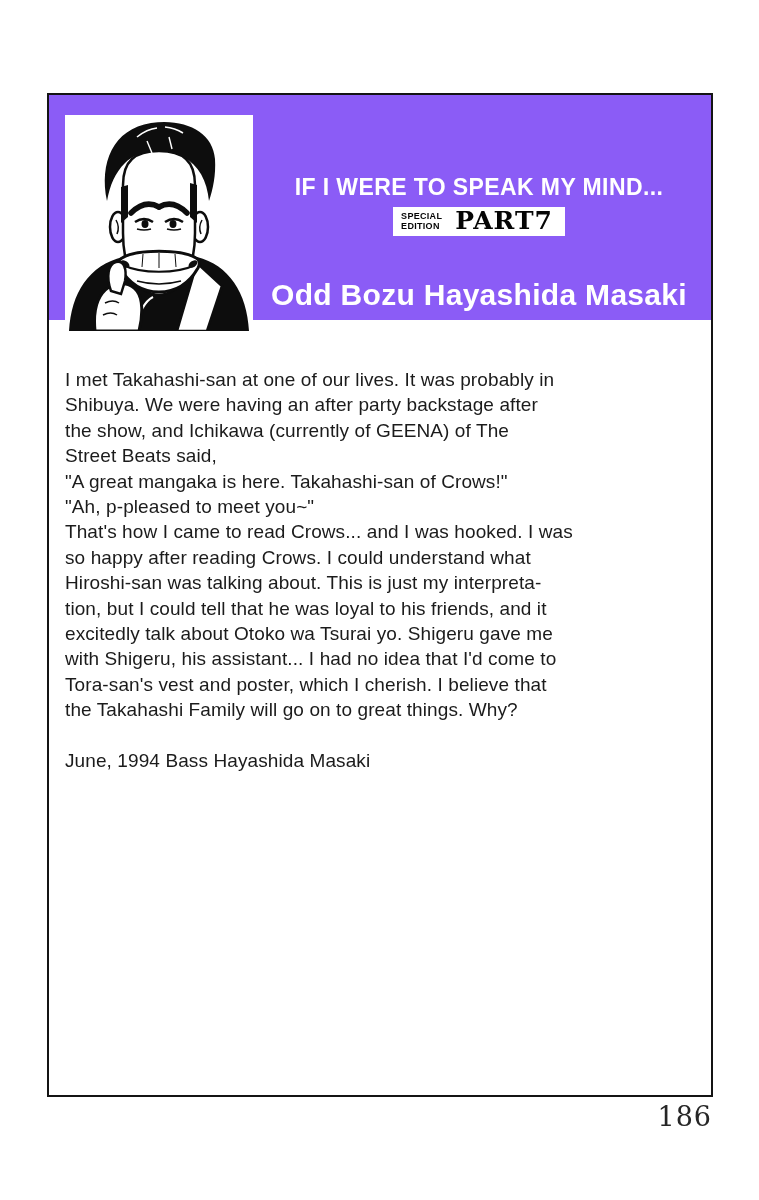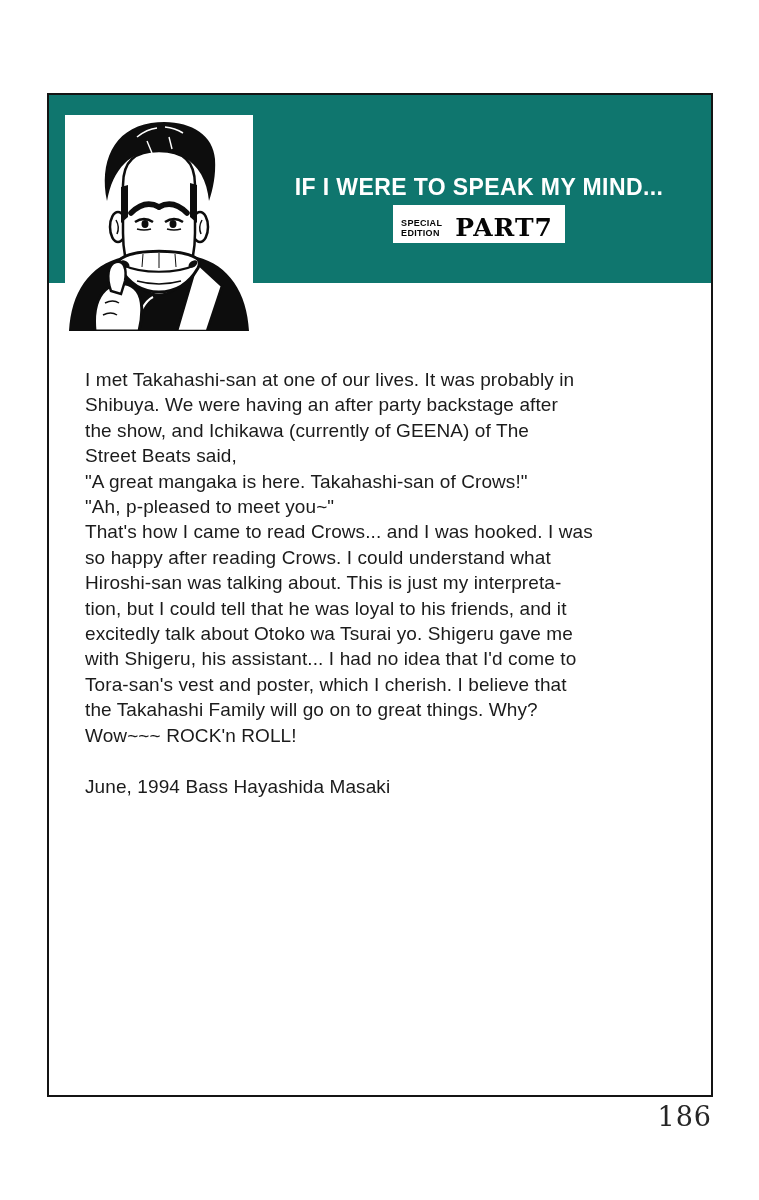--- a/index.html
+++ b/index.html
@@ -5,60 +5,59 @@
   * { margin:0; padding:0; box-sizing:border-box; }
   html,body { width:759px; height:1200px; background:#fff; overflow:hidden; }
   body { position:relative; font-family:"Liberation Sans", sans-serif; }
 
   .content-box{
     position:absolute; left:47px; top:93px;
     width:666px; height:1004px;
     border:2px solid #141414; background:#fff;
   }
   .header-banner{
-    position:absolute; left:0; top:0; right:0; height:188px;
-    background:#0f766e;
+    position:absolute; left:0; top:0; right:0; height:225px;
+    background:#8b5cf6;
   }
   .portrait-panel{
     position:absolute; left:16px; top:20px; width:188px; height:216px;
     background:#fff; overflow:hidden;
   }
   .portrait-panel svg{ display:block; width:100%; height:100%; }
 
   .header-title{
     position:absolute; left:206px; right:8px; top:79px;
     text-align:center; color:#fff; font-weight:bold;
     font-size:23px; letter-spacing:0.4px; white-space:nowrap;
   }
   .badge-row{
     position:absolute; left:206px; right:8px; top:110px; text-align:center;
   }
   .badge{
     display:inline-flex; align-items:center; gap:13px;
-    background:#fff; color:#050505; padding:10px 12px 2px 8px;
+    background:#fff; color:#050505; padding:1px 12px 2px 8px;
   }
   .badge .edition{
     display:flex; flex-direction:column; align-items:flex-start;
     font-size:9px; font-weight:bold; line-height:10px; letter-spacing:0.3px;
   }
   .badge .part{
     font-family:"DejaVu Serif", serif; font-weight:bold;
     font-size:25px; line-height:26px; letter-spacing:1px;
   }
   .author-subtitle{
     position:absolute; left:206px; right:8px; top:183px;
     text-align:center; color:#fff; font-weight:bold;
     font-size:30px; letter-spacing:0.3px; white-space:nowrap;
   }
 
   .afterword-text{
     position:absolute; left:16px; right:8px; top:272px;
     color:#1b1b1b; font-size:19px; line-height:25.4px;
     letter-spacing:0.1px;
-    margin-left:20px;
   }
   .afterword-text .text-line{ min-height:25.4px; white-space:nowrap; }
 
   .page-number{
     position:absolute; top:1101px; right:47px;
     font-family:"DejaVu Serif", serif; font-size:27px; color:#262626;
     letter-spacing:1px;
   }
 </style>
 </head>
@@ -145,21 +144,20 @@
         <div class="text-line">"A great mangaka is here. Takahashi-san of Crows!"</div>
         <div class="text-line">"Ah, p-pleased to meet you~"</div>
         <div class="text-line">That's how I came to read Crows... and I was hooked. I was</div>
         <div class="text-line">so happy after reading Crows. I could understand what</div>
         <div class="text-line">Hiroshi-san was talking about. This is just my interpreta-</div>
         <div class="text-line">tion, but I could tell that he was loyal to his friends, and it</div>
         <div class="text-line">excitedly talk about Otoko wa Tsurai yo. Shigeru gave me</div>
         <div class="text-line">with Shigeru, his assistant... I had no idea that I'd come to</div>
         <div class="text-line">Tora-san's vest and poster, which I cherish. I believe that</div>
         <div class="text-line">the Takahashi Family will go on to great things. Why?</div>
-        <div class="text-line">Wow~~~ ROCK'n ROLL!</div>
         <div class="text-line">&nbsp;</div>
         <div class="text-line">June, 1994 Bass Hayashida Masaki</div>
       </div>
 
   </div>
 
   <div class="page-number">186</div>
 
 </div>
 

